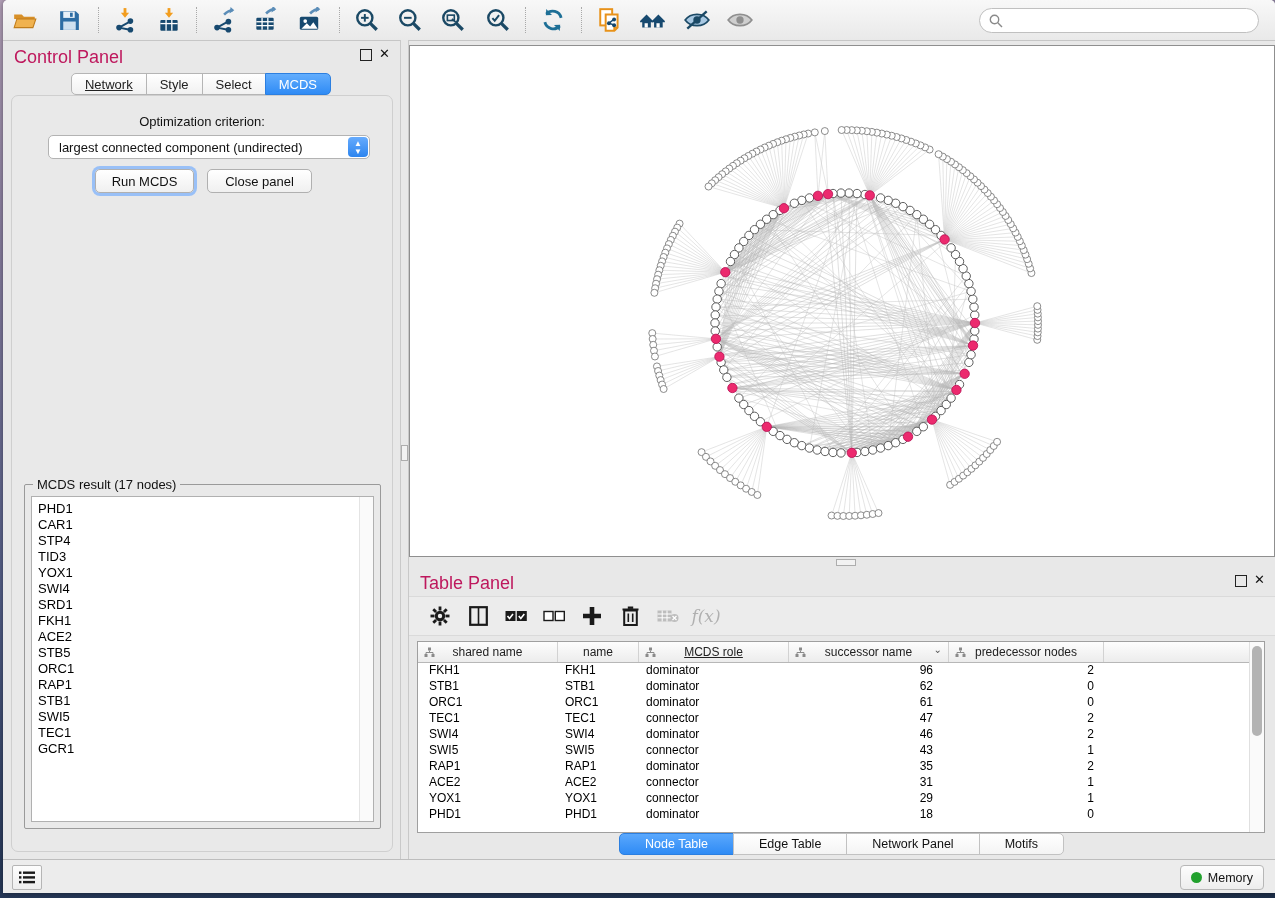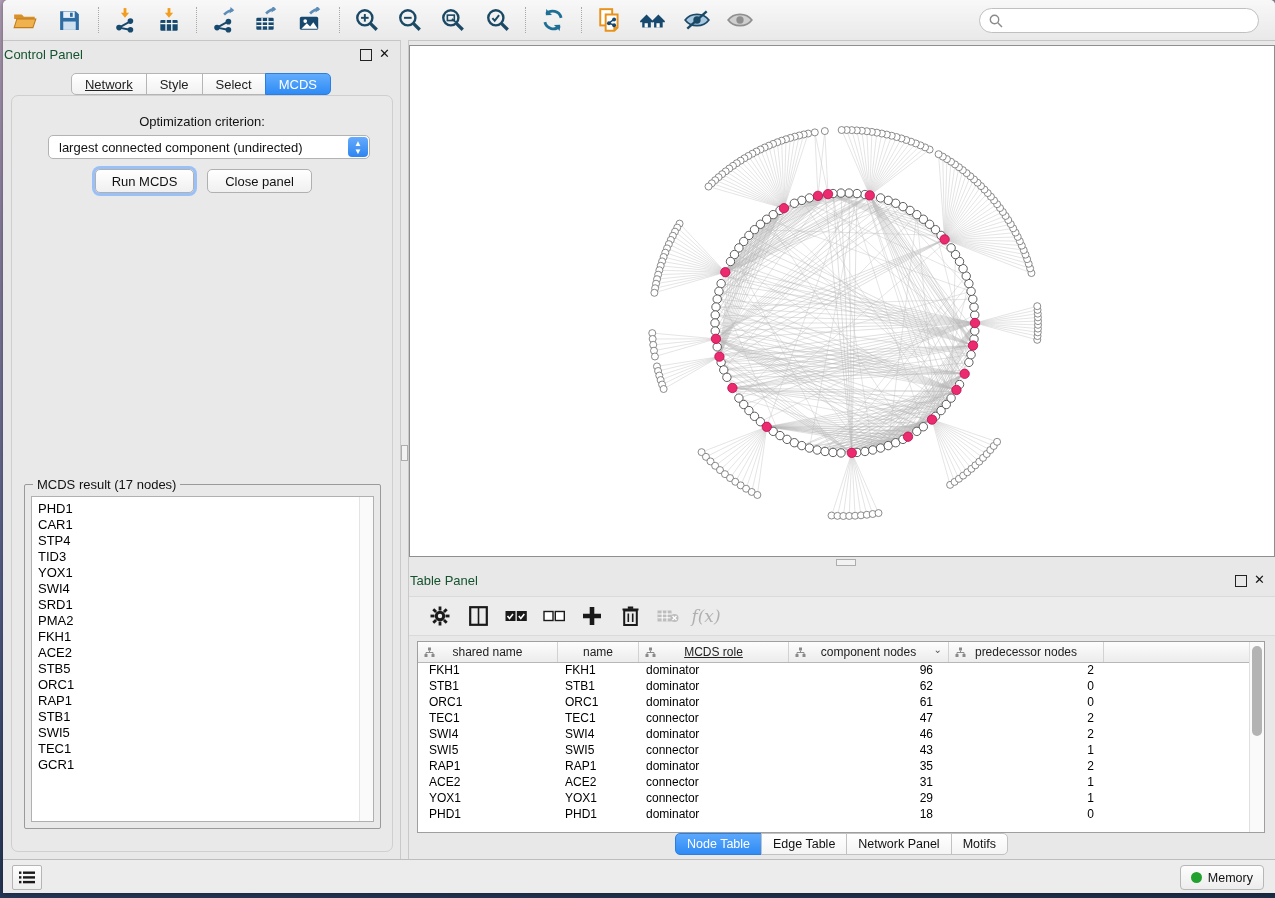--- a/index.html
+++ b/index.html
@@ -12,21 +12,21 @@
   #toolbar{position:absolute;left:0;top:0;right:0;height:40px;
     background:linear-gradient(#f8f8f8,#e9e9e9);border-bottom:1px solid #c6c6c6;border-radius:5px 5px 0 0;}
   .tbtn{position:absolute;top:3px;width:34px;height:34px;display:flex;align-items:center;justify-content:center;cursor:pointer;}
   .tsep{position:absolute;top:7px;height:26px;width:0;border-left:1px dotted #a9a9a9;}
   #searchbox{position:absolute;right:16px;top:8px;width:280px;height:25px;background:#fff;
     border:1px solid #c0c0c0;border-radius:13px;display:flex;align-items:center;padding-left:9px;box-sizing:border-box;}
   #searchbox input{border:none;outline:none;flex:1;font-size:13px;background:transparent;margin-left:6px;}
   
   #control-panel{position:absolute;left:0;top:40px;width:397px;bottom:33px;}
   .panel-head{position:absolute;left:0;top:0;right:0;height:28px;}
-  .panel-title{position:absolute;left:1px;top:7px;font-size:13px;color:#14532d;}
+  .panel-title{position:absolute;left:11px;top:7px;font-size:18px;color:#be185d;}
   .win-float{position:absolute;top:9px;width:10px;height:10px;border:1.6px solid #222;cursor:pointer;}
   .win-close{position:absolute;top:6px;font-size:13px;font-weight:bold;color:#111;cursor:pointer;}
   #cp-tabs{position:absolute;left:0;right:0;top:33px;height:22px;display:flex;justify-content:center;}
   .cp-tab{font-size:13px;padding:2px 13px;line-height:18px;background:linear-gradient(#ffffff,#f1f1f1);
     border:1px solid #b5b5b5;margin-left:-1px;color:#222;cursor:pointer;}
   .cp-tab:first-child{border-radius:5px 0 0 5px;text-decoration:underline;}
   .cp-tab:last-child{border-radius:0 5px 5px 0;}
   .cp-tab.active{background:linear-gradient(#62adfd,#2f8bf5);color:#fff;border-color:#2c7fe0;}
   #cp-body{position:absolute;left:8px;right:7px;top:55px;bottom:8px;background:#e9e9e9;
     border:1px solid #cfcfcf;border-radius:7px;}
@@ -73,21 +73,21 @@
   .hcell{position:relative;border-right:1px solid #d2d2d2;box-sizing:border-box;display:flex;align-items:center;justify-content:center;font-size:12px;color:#222;}
   .hcell .oc{position:absolute;left:6px;top:5px;}
   .hcell .sort{position:absolute;right:6px;top:2px;color:#555;font-size:10px;}
   #grid-body{position:absolute;left:0;top:20px;right:14px;bottom:0;overflow:hidden;}
   .trow{display:flex;height:16px;}
   .tcell{font-size:12px;line-height:16px;color:#000;box-sizing:border-box;white-space:nowrap;overflow:hidden;}
   .tcell.num{text-align:right;}
   #grid-scroll{position:absolute;right:0;top:0;width:14px;bottom:0;background:#fafafa;border-left:1px solid #e0e0e0;}
   #grid-thumb{position:absolute;left:2px;right:2px;top:4px;height:90px;background:#b3b3b3;border-radius:5px;cursor:pointer;}
   #tp-tabs{position:absolute;left:0;right:0;top:267px;display:flex;justify-content:center;}
-  .tp-tab{font-size:12.5px;padding:3px 11px;background:linear-gradient(#ffffff,#f4f4f4);border:1px solid #c2c2c2;
+  .tp-tab{font-size:12.5px;padding:3px 25px;background:linear-gradient(#ffffff,#f4f4f4);border:1px solid #c2c2c2;
     margin-left:-1px;color:#111;cursor:pointer;}
   .tp-tab:first-child{border-radius:5px 0 0 5px;}
   .tp-tab:last-child{border-radius:0 5px 5px 0;}
   .tp-tab.active{background:linear-gradient(#5aa8fd,#2f8bf5);color:#fff;border-color:#2c7fe0;}
   
   #statusbar{position:absolute;left:0;right:0;bottom:0;height:33px;background:#ececec;border-top:1px solid #bdbdbd;}
   #menu-btn{position:absolute;left:9px;top:5px;width:28px;height:23px;background:linear-gradient(#fdfdfd,#eeeeee);
     border:1px solid #b5b5b5;border-radius:2px;display:flex;align-items:center;justify-content:center;cursor:pointer;}
   #memory-btn{position:absolute;right:11px;top:5px;height:23px;padding:0 10px;background:linear-gradient(#fdfdfd,#ededed);
     border:1px solid #b7b7b7;border-radius:4px;display:flex;align-items:center;gap:6px;font-size:12.5px;color:#111;cursor:pointer;}
@@ -292,21 +292,20 @@
         <div id="result-title">MCDS result (17 nodes)</div>
         <div id="result-list">
           <div id="result-items">
               <div class="mcds-item">PHD1</div>
               <div class="mcds-item">CAR1</div>
               <div class="mcds-item">STP4</div>
               <div class="mcds-item">TID3</div>
               <div class="mcds-item">YOX1</div>
               <div class="mcds-item">SWI4</div>
               <div class="mcds-item">SRD1</div>
-              <div class="mcds-item">PMA2</div>
               <div class="mcds-item">FKH1</div>
               <div class="mcds-item">ACE2</div>
               <div class="mcds-item">STB5</div>
               <div class="mcds-item">ORC1</div>
               <div class="mcds-item">RAP1</div>
               <div class="mcds-item">STB1</div>
               <div class="mcds-item">SWI5</div>
               <div class="mcds-item">TEC1</div>
               <div class="mcds-item">GCR1</div>
             </div>
@@ -1198,21 +1197,21 @@
           </div>
           <div class="hcell" style="width: 160px;">
             <svg class="oc" width="11" height="11" viewBox="0 0 11 11">
               <g fill="#8a8a8a">
                 <rect x="4" y="0.5" width="3" height="3"></rect>
                 <rect x="0.5" y="7" width="3" height="3"></rect>
                 <rect x="7.5" y="7" width="3" height="3"></rect>
               </g>
               <path d="M5.5 3.5v2M2 7V5.5h7V7" stroke="#8a8a8a" fill="none" stroke-width="1"></path>
             </svg>
-            <span>component nodes</span>
+            <span>successor name</span>
             <span class="sort">⌄</span>
           </div>
           <div class="hcell" style="width: 155px;">
             <svg class="oc" width="11" height="11" viewBox="0 0 11 11">
               <g fill="#8a8a8a">
                 <rect x="4" y="0.5" width="3" height="3"></rect>
                 <rect x="0.5" y="7" width="3" height="3"></rect>
                 <rect x="7.5" y="7" width="3" height="3"></rect>
               </g>
               <path d="M5.5 3.5v2M2 7V5.5h7V7" stroke="#8a8a8a" fill="none" stroke-width="1"></path>

